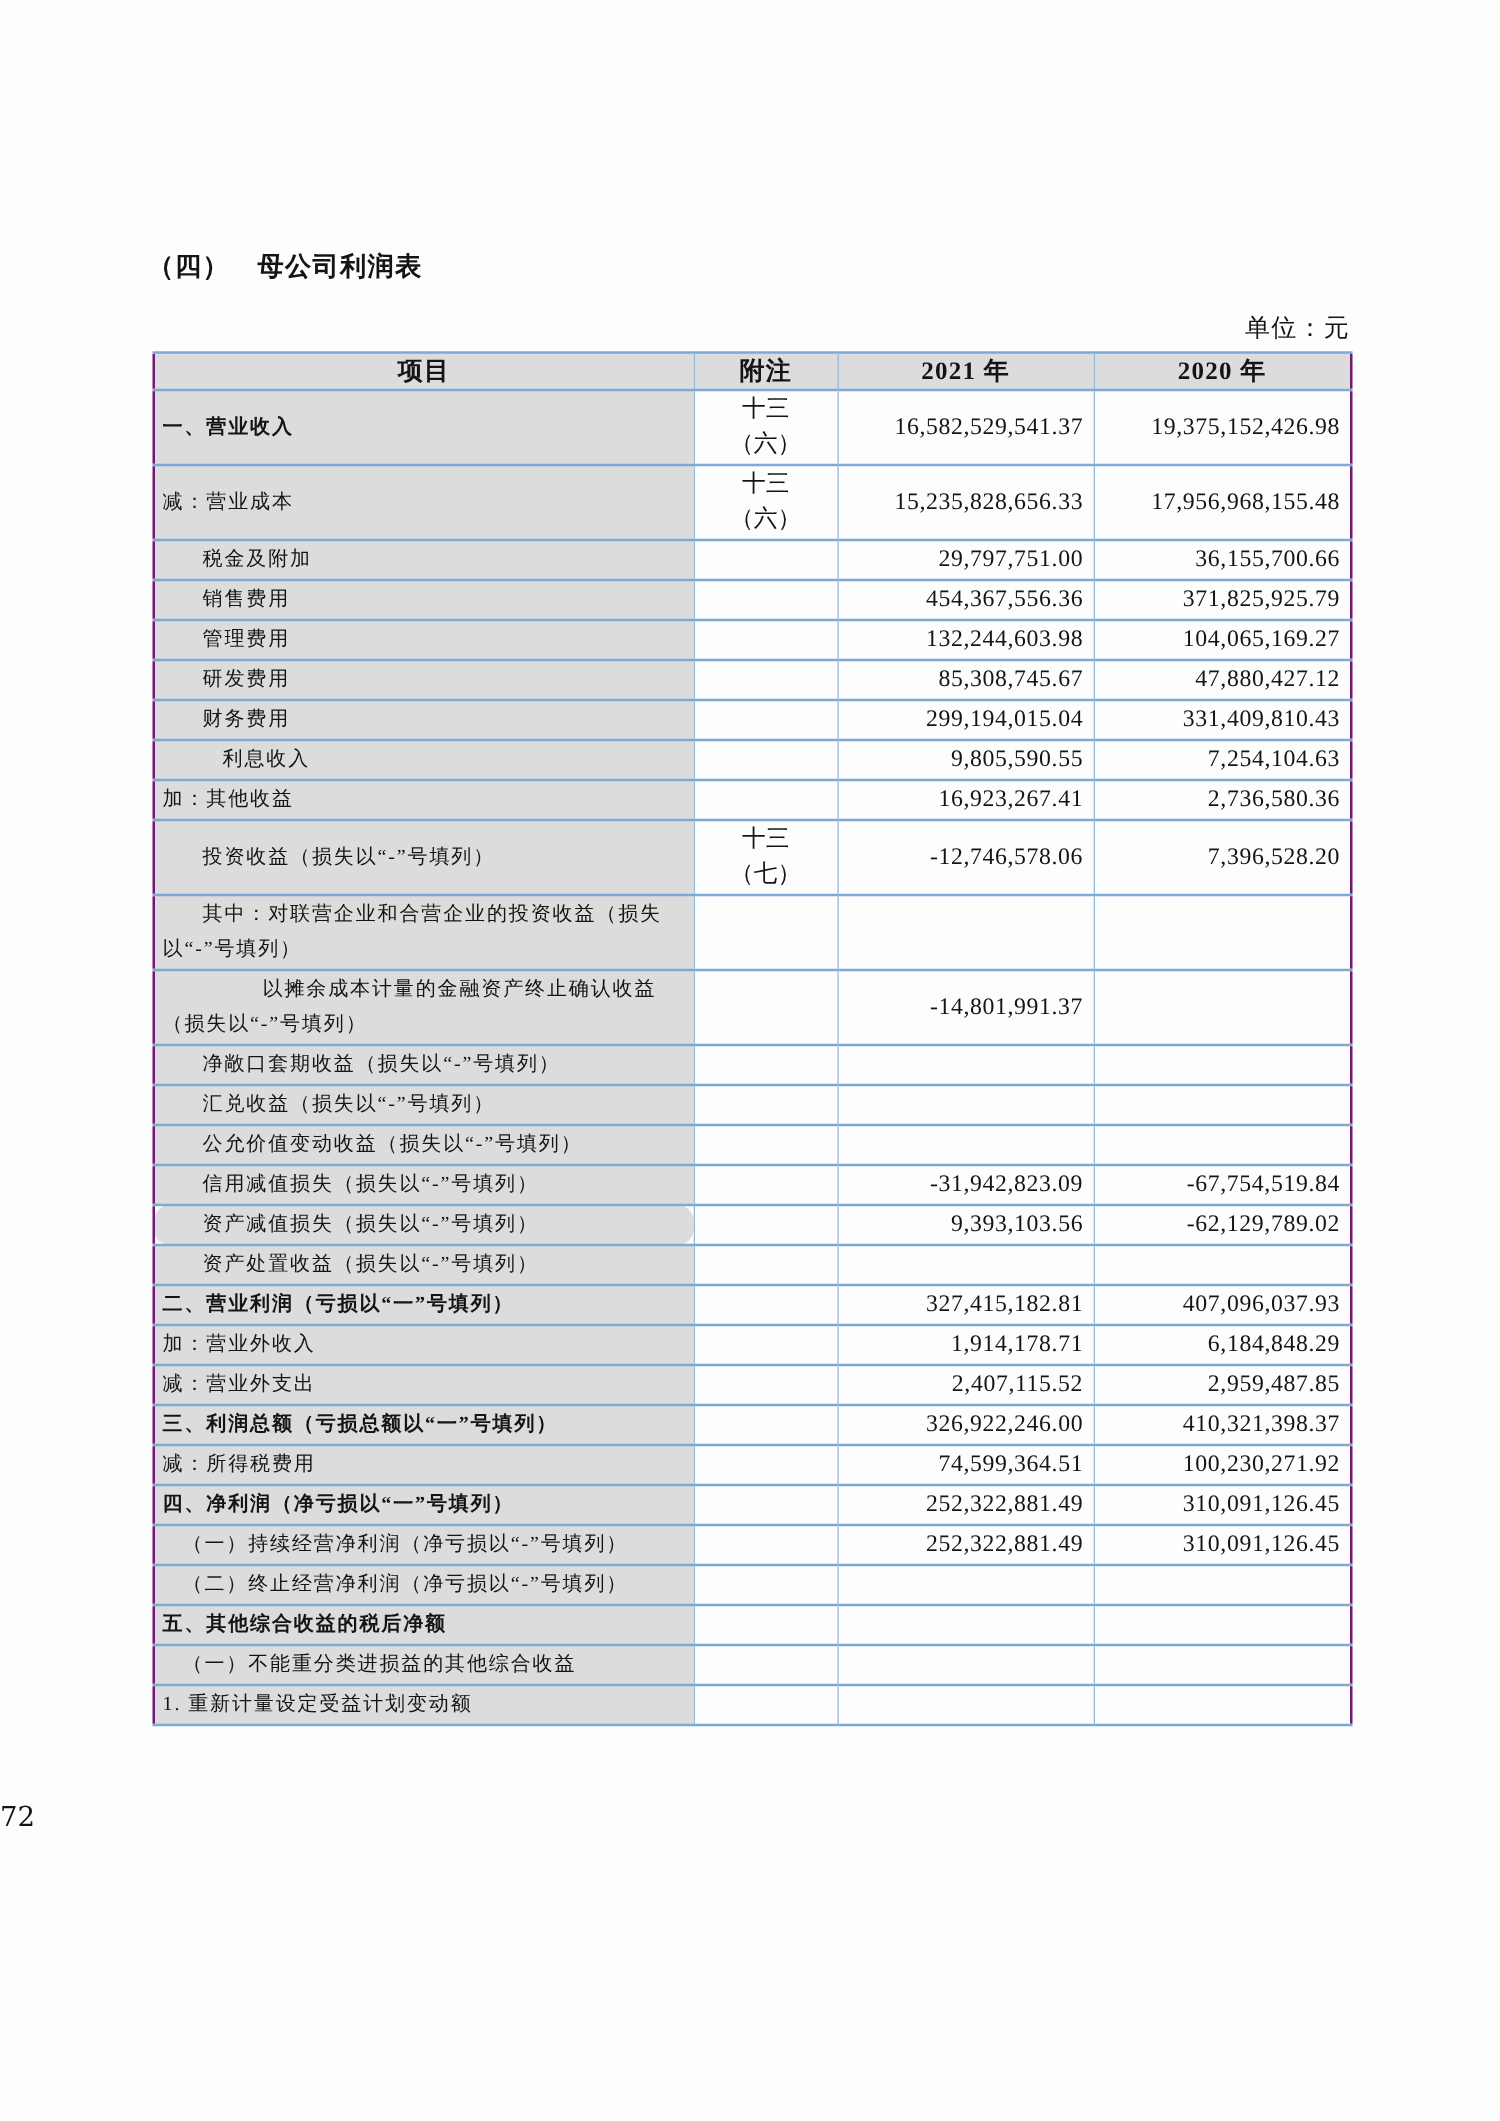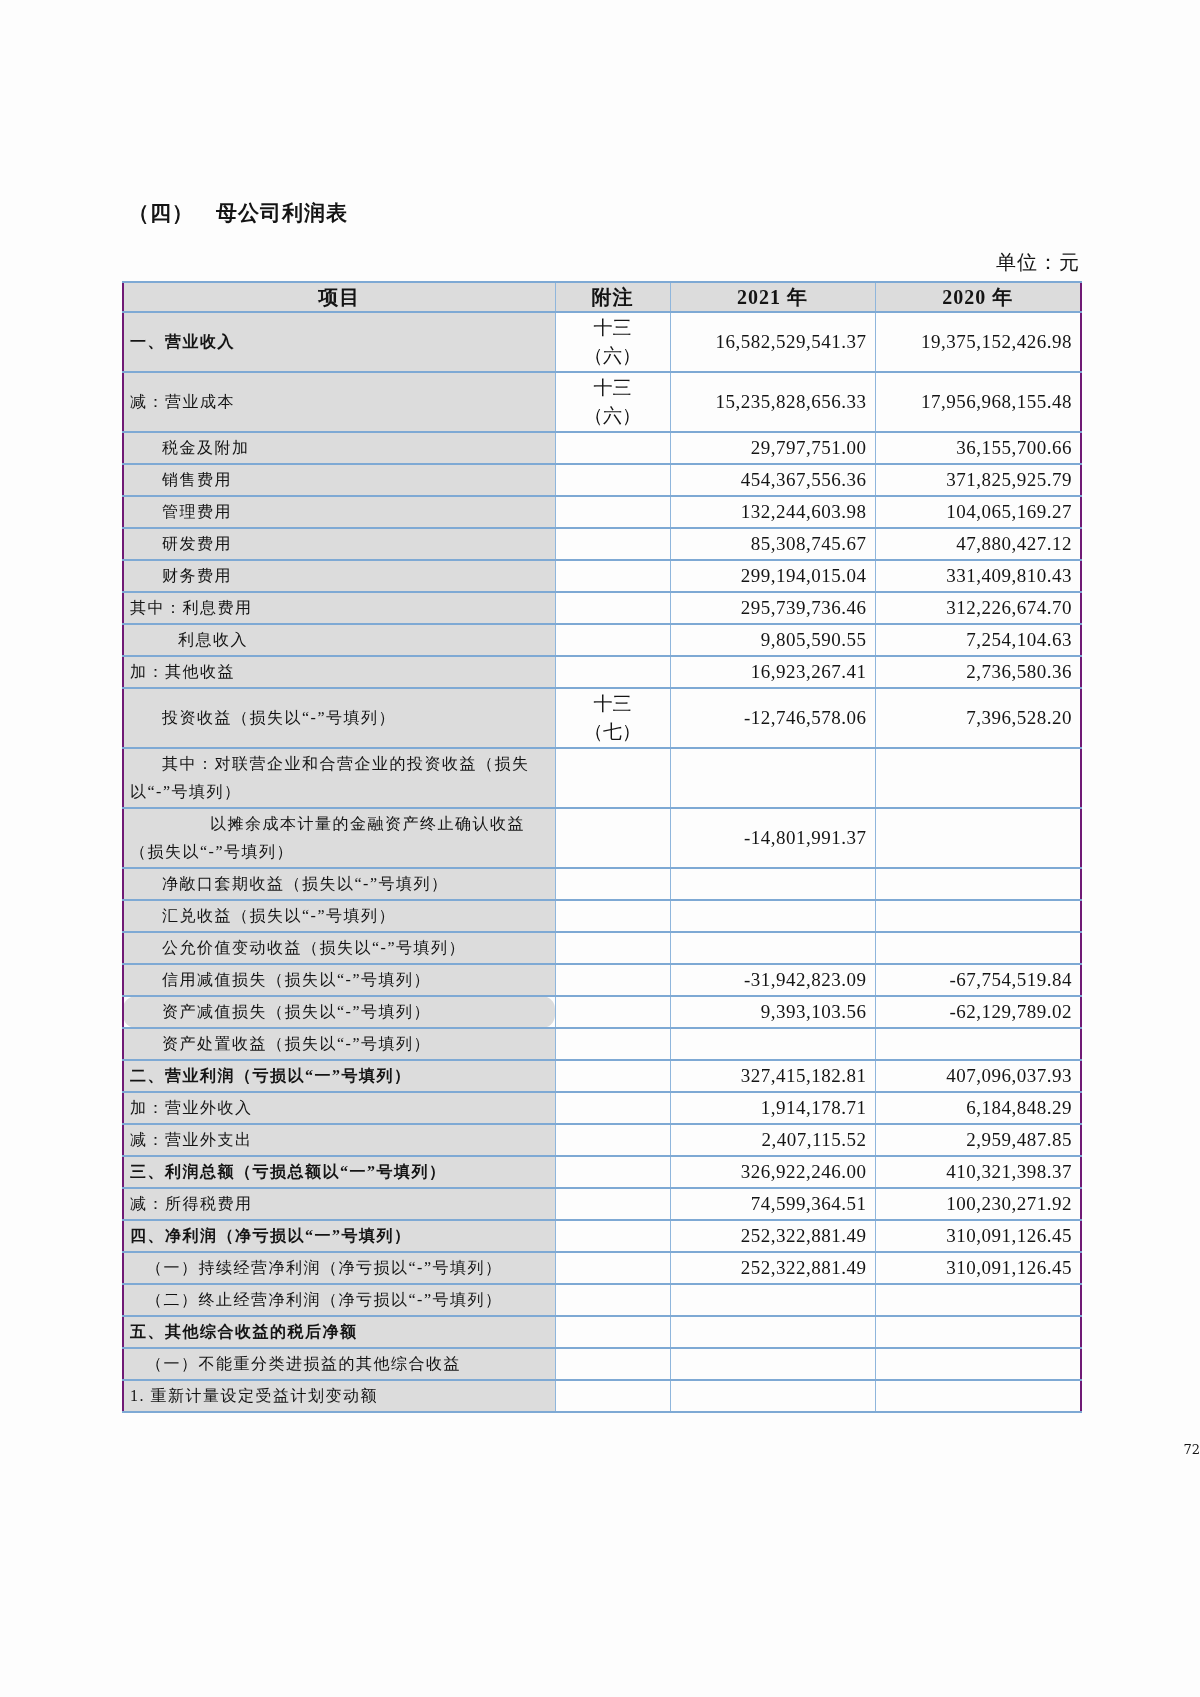--- a/index.html
+++ b/index.html
@@ -6,21 +6,21 @@
   .page {
     position:relative;
     width:1200px; height:1697px;
     background:#fdfdfd;
     font-family:"DejaVu Serif","Liberation Serif",serif;
     color:#141414;
     overflow:hidden;
   }
   .doc-title {
     position:absolute; left:118px; top:199px;
-    font-size:21px; font-weight:bold; letter-spacing:1px;margin-left:10px;
+    font-size:21px; font-weight:bold; letter-spacing:1px;
   }
   .unit-label {
     position:absolute; right:120px; top:249px;
     font-size:20px; letter-spacing:1px;
   }
   table.income {
     position:absolute; left:122px; top:281px;
     width:958px;
     border-collapse:collapse; table-layout:fixed;
     border:2px solid #701a75;
@@ -47,21 +47,21 @@
     text-align:center; font-size:19px;
     white-space:pre-line; line-height:28px; padding:1px 2px;
   }
   td.c-num {
     text-align:right; font-size:19px; letter-spacing:0.5px;
     line-height:28px; padding:1px 8px;
   }
   tr.bold td.c-item { font-weight:bold; }
   .page-number {
     position:absolute; left:0; right:0; top:1442px;
-    text-align:right; font-size:13px;
+    text-align:left; font-size:22px;
   }
 </style>
 </head>
 <body>
 
 <div class="page">
 
   <div class="doc-title">（四）　母公司利润表</div>
 
   <div class="unit-label">单位：元</div>
@@ -120,26 +120,20 @@
           <td class="c-num">85,308,745.67</td>
           <td class="c-num">47,880,427.12</td>
         </tr>
         <tr>
           <td class="c-item" style="text-indent: 2em;">财务费用</td>
           <td class="c-note"></td>
           <td class="c-num">299,194,015.04</td>
           <td class="c-num">331,409,810.43</td>
         </tr>
         <tr>
-          <td class="c-item" style="text-indent: 0em;">其中：利息费用</td>
-          <td class="c-note"></td>
-          <td class="c-num">295,739,736.46</td>
-          <td class="c-num">312,226,674.70</td>
-        </tr>
-        <tr>
           <td class="c-item" style="text-indent: 3em;">利息收入</td>
           <td class="c-note"></td>
           <td class="c-num">9,805,590.55</td>
           <td class="c-num">7,254,104.63</td>
         </tr>
         <tr>
           <td class="c-item" style="text-indent: 0em;">加：其他收益</td>
           <td class="c-note"></td>
           <td class="c-num">16,923,267.41</td>
           <td class="c-num">2,736,580.36</td>

